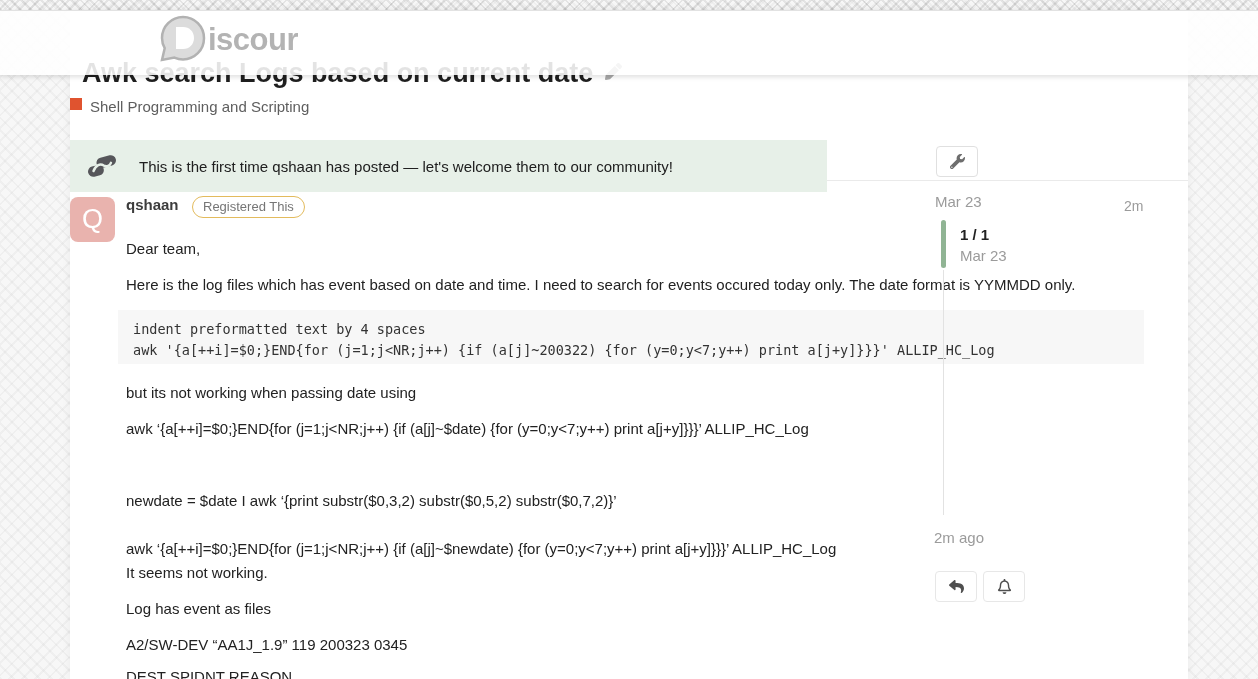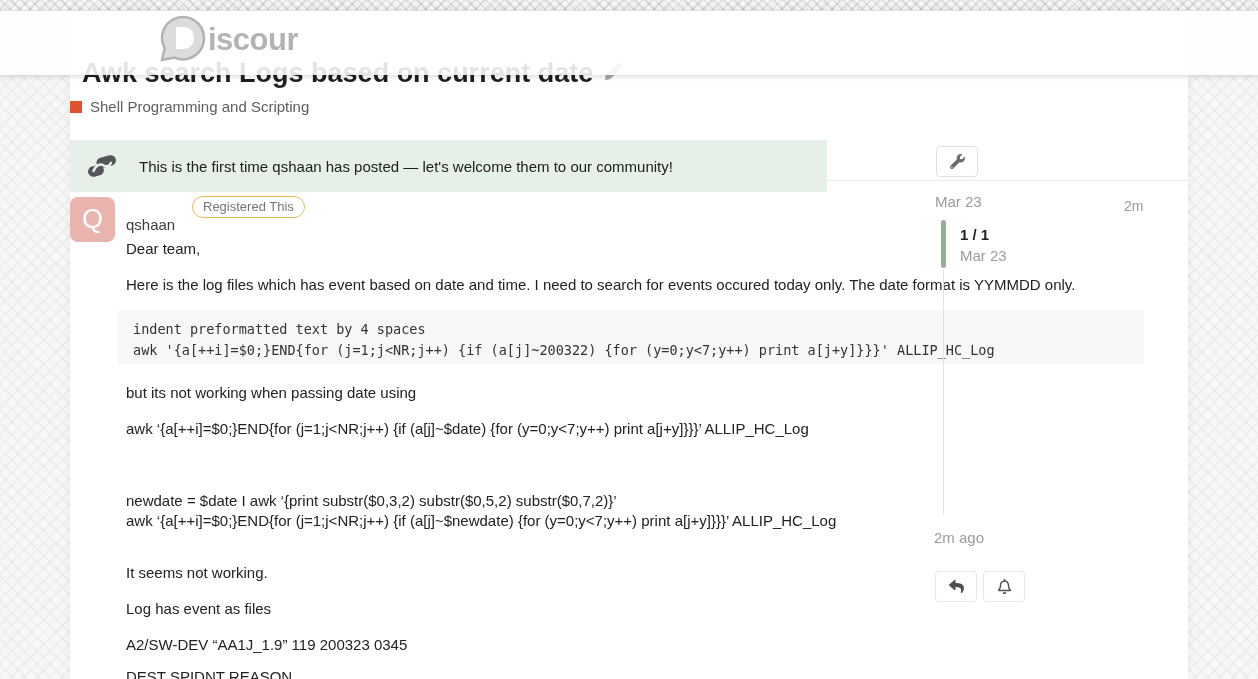--- a/index.html
+++ b/index.html
@@ -15,38 +15,38 @@
                      repeating-linear-gradient(-45deg,rgba(0,0,0,0.08) 0 2px,transparent 2px 7px);}
   
   .card{left:70px;top:10px;width:1118px;height:669px;background:#fff;box-shadow:0 0 10px rgba(0,0,0,0.05);}
   
   .site-header{left:0;top:10px;width:1258px;height:64px;background:rgba(255,255,255,0.88);
     border-top:1px solid #e2e2e2;box-shadow:0 2px 5px rgba(0,0,0,0.13);z-index:20;}
   .logo{position:absolute;left:158px;top:2px;}
   
   .topic-title{left:70px;top:56px;font-size:27px;font-weight:600;color:#1f1f1f;z-index:2;white-space:nowrap;margin-left:12px;}
   .edit-pencil{display:inline-block;margin-left:12px;vertical-align:2px;}
-  .cat-row{left:70px;top:98px;display:flex;align-items:center;gap:8px;z-index:2;}
+  .cat-row{left:70px;top:98px;display:flex;gap:8px;z-index:2;}
   .cat-square{width:12px;height:12px;background:#e0532f;}
   .cat-label{font-size:15px;color:#5e5e5e;}
   
   .banner{left:70px;top:128px;width:757px;height:52px;background:#e7f0e8;display:flex;align-items:center;z-index:2;margin-top:12px;}
   .banner-icon{margin-left:15px;flex:0 0 auto;display:flex;}
   .banner-text{margin-left:20px;font-size:15px;color:#202020;}
   
   .icon-btn{width:40px;height:29px;background:#fff;border:1px solid #e7e7e7;border-radius:4px;
     display:flex;align-items:center;justify-content:center;cursor:pointer;z-index:6;}
   .wrench-btn{left:936px;top:146px;border-color:#e0e0e0;}
   .reply-btn{left:935px;top:571px;}
   .bell-btn{left:983px;top:571px;}
   .hline{left:827px;top:180px;width:361px;height:1px;background:#eaeaea;z-index:2;}
   
   .avatar{left:70px;top:197px;width:45px;height:45px;border-radius:8px;background:#e9b3ae;color:#fff;
     font-size:27px;display:flex;align-items:center;justify-content:center;z-index:2;cursor:pointer;}
-  .author{left:126px;top:216px;font-size:15px;font-weight:normal;color:#3c3c3c;z-index:2;cursor:pointer;}
+  .author{left:126px;top:196px;font-size:15px;font-weight:bold;color:#3c3c3c;z-index:2;cursor:pointer;}
   .badge{left:192px;top:196px;font-size:13px;color:#767676;border:1px solid #e3bb5d;border-radius:12px;
     padding:2px 10px 3px;z-index:2;background:#fff;}
   .para{left:126px;font-size:15px;color:#222;white-space:nowrap;z-index:1;}
   .codeblock{left:118px;top:310px;width:1011px;height:45px;background:#f7f7f7;padding:9px 0 0 15px;z-index:1;}
   .codeline{font-family:"DejaVu Sans Mono",monospace;font-size:13.5px;line-height:21px;color:#333;white-space:pre;}
   
   .tl-top-date{left:935px;top:193px;font-size:15px;color:#9b9b9b;z-index:5;}
   .tl-age{left:1124px;top:198px;font-size:14px;color:#9b9b9b;z-index:5;}
   .tl-bar{left:941px;top:220px;width:5px;height:48px;background:#90b494;border-radius:3px;z-index:6;cursor:pointer;}
   .tl-pos{left:960px;top:226px;font-size:15px;font-weight:bold;color:#222;z-index:6;}
@@ -115,21 +115,21 @@
   <div class="abs para" style="top:276px">Here is the log files which has event based on date and time. I need to search for events occured today only. The date format is YYMMDD only.</div>
 
   <div class="abs codeblock">
     <div class="codeline">indent preformatted text by 4 spaces</div>
     <div class="codeline">awk '{a[++i]=$0;}END{for (j=1;j&lt;NR;j++) {if (a[j]~200322) {for (y=0;y&lt;7;y++) print a[j+y]}}}' ALLIP_HC_Log</div>
   </div>
 
   <div class="abs para" style="top:384px">but its not working when passing date using</div>
   <div class="abs para" style="top:420px">awk ‘{a[++i]=$0;}END{for (j=1;j&lt;NR;j++) {if (a[j]~$date) {for (y=0;y&lt;7;y++) print a[j+y]}}}’ ALLIP_HC_Log</div>
   <div class="abs para" style="top:492px">newdate = $date I awk ‘{print substr($0,3,2) substr($0,5,2) substr($0,7,2)}’</div>
-  <div class="abs para" style="top:512px">awk ‘{a[++i]=$0;}END{for (j=1;j&lt;NR;j++) {if (a[j]~$newdate) {for (y=0;y&lt;7;y++) print a[j+y]}}}’ ALLIP_HC_Log</div>
+  <div class="abs para" style="top:540px">awk ‘{a[++i]=$0;}END{for (j=1;j&lt;NR;j++) {if (a[j]~$newdate) {for (y=0;y&lt;7;y++) print a[j+y]}}}’ ALLIP_HC_Log</div>
   <div class="abs para" style="top:564px">It seems not working.</div>
   <div class="abs para" style="top:600px">Log has event as files</div>
   <div class="abs para" style="top:636px">A2/SW-DEV “AA1J_1.9” 119 200323 0345</div>
   <div class="abs para" style="top:668px">DEST SPIDNT REASON</div>
 
   <div class="abs tl-top-date">Mar 23</div>
   <div class="abs tl-age">2m</div>
   <div class="abs tl-bar"></div>
   <div class="abs tl-pos">1 / 1</div>
   <div class="abs tl-date2">Mar 23</div>

